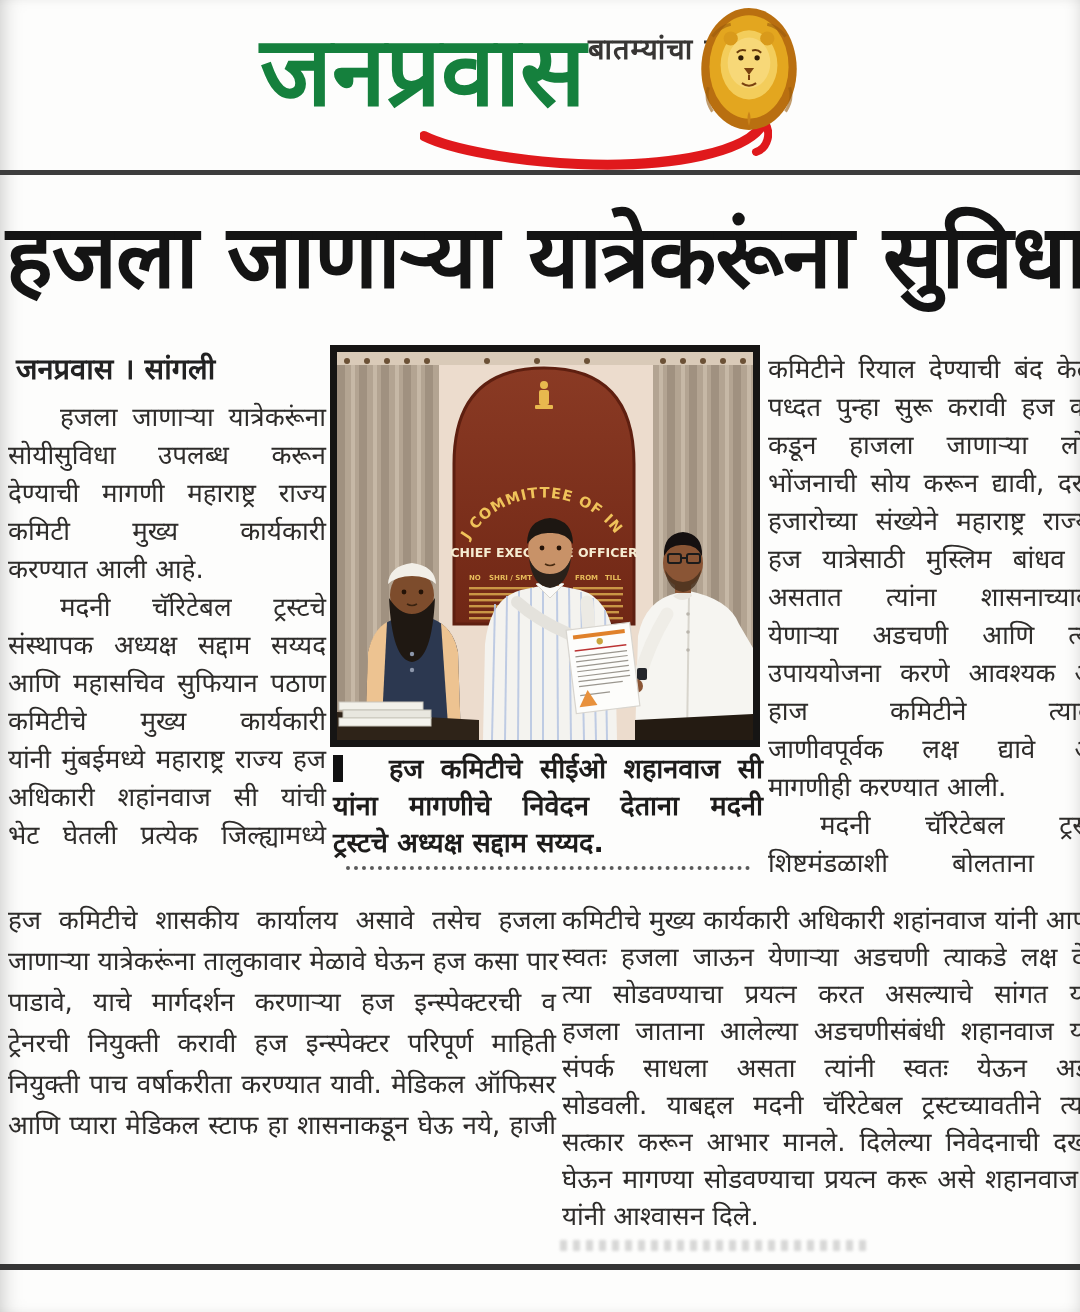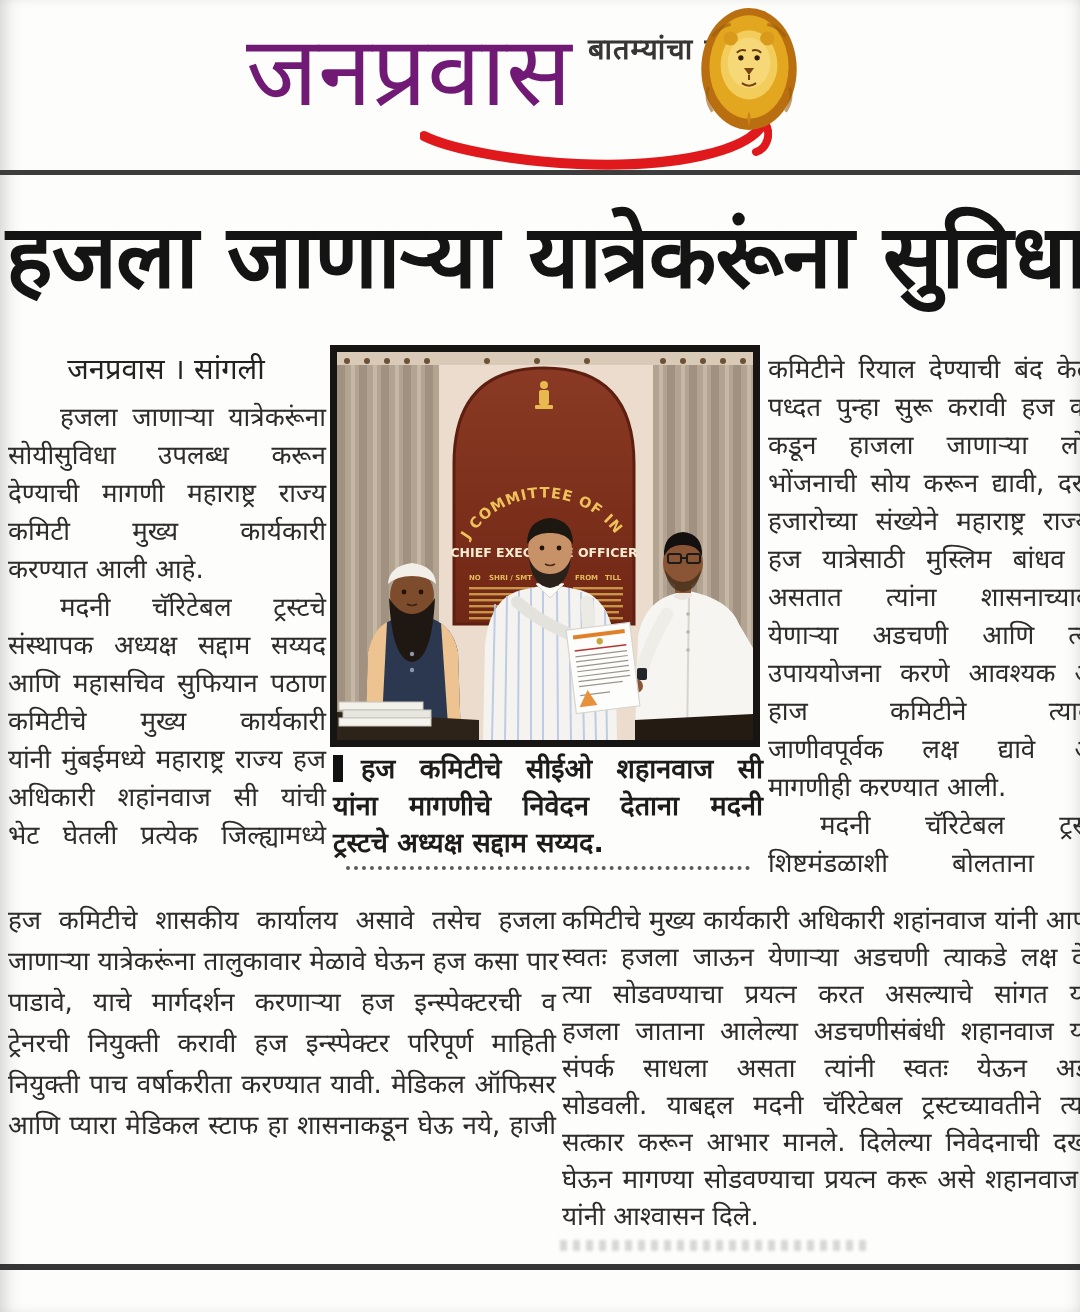--- a/index.html
+++ b/index.html
@@ -4,49 +4,49 @@
 <style>
   html,body{margin:0;padding:0;background:#ffffff;}
   .page{
     position:relative;width:1080px;height:1312px;overflow:hidden;
     background:#fdfdfc;font-family:"DejaVu Sans",sans-serif;color:#2e2c2a;
     box-shadow:inset 14px 0 22px -14px rgba(0,0,0,.25), inset -10px 0 18px -12px rgba(0,0,0,.18);
   }
   
   .masthead{position:absolute;left:0;top:0;width:1080px;height:176px;}
   .tagline{position:absolute;left:588px;top:28px;font-size:29px;font-weight:bold;color:#383634;letter-spacing:1px;}
-  .brand{position:absolute;left:246px;top:16px;font-size:97px;line-height:1.15;font-weight:normal;color:#701a75;white-space:nowrap;}
+  .brand{position:absolute;left:260px;top:16px;font-size:97px;line-height:1.15;font-weight:bold;color:#15803d;white-space:nowrap;}
   .lion{position:absolute;left:698px;top:6px;width:102px;height:132px;}
   .swash{position:absolute;left:420px;top:118px;width:352px;height:58px;}
   .rule-top{position:absolute;left:0;top:170px;width:1080px;height:5px;background:#3d3d3d;}
   
   .headline{
     position:absolute;left:6px;top:182px;width:1200px;height:152px;
     font-size:88px;font-weight:bold;color:#141414;white-space:nowrap;line-height:150px;letter-spacing:-1px;
   }
   
-  .dateline{position:absolute;left:28px;top:348px;width:276px;text-align:center;font-weight:normal;font-size:29px;color:#222;}
+  .dateline{position:absolute;left:16px;top:348px;width:276px;text-align:left;font-weight:bold;font-size:29px;color:#222;}
   .col{position:absolute;font-size:26px;}
   .col .line{height:39px;line-height:39px;text-align:justify;text-align-last:justify;white-space:nowrap;overflow:visible;}
   .col .line.end{text-align-last:left;}
   .col .line.ind{text-indent:52px;}
   #left-narrow{left:8px;top:398px;width:318px;}
   #left-narrow .line{height:38px;line-height:38px;}
   #left-narrow .p2{}
   #left-wide{left:8px;top:900px;width:548px;}
   #left-wide .line{height:41px;line-height:41px;}
   #right-narrow{left:768px;top:350px;width:344px;}
   #right-narrow .line{height:38px;line-height:38px;}
   #right-wide{left:562px;top:902px;width:544px;}
   #right-wide .line{height:37px;line-height:37px;}
   
   .photo-frame{position:absolute;left:330px;top:345px;width:416px;height:388px;border:7px solid #161514;background:#e9dccd;}
   .caption{position:absolute;left:333px;top:750px;width:430px;font-weight:bold;font-size:27px;color:#1d1c1b;}
   .caption .cline{height:37px;line-height:37px;text-align:justify;text-align-last:justify;white-space:nowrap;}
-  .caption .cline.first{padding-left:28px;}
+  .caption .cline.first{padding-left:56px;}
   .caption .cline.end{text-align-last:left;}
   .caption-bar{position:absolute;left:0;top:5px;width:10px;height:27px;background:#111;}
   .caption-divider{position:absolute;left:346px;top:866px;width:404px;border-top:4px dotted #5a5a5a;}
   
   .bleed-smudge{position:absolute;left:560px;top:1240px;width:310px;height:11px;opacity:.28;filter:blur(1.5px);
     background:repeating-linear-gradient(90deg,#777 0 7px,transparent 7px 13px);}
   .rule-bottom{position:absolute;left:0;top:1264px;width:1080px;height:6px;background:#353535;}
 </style>
 </head>
 <body>

